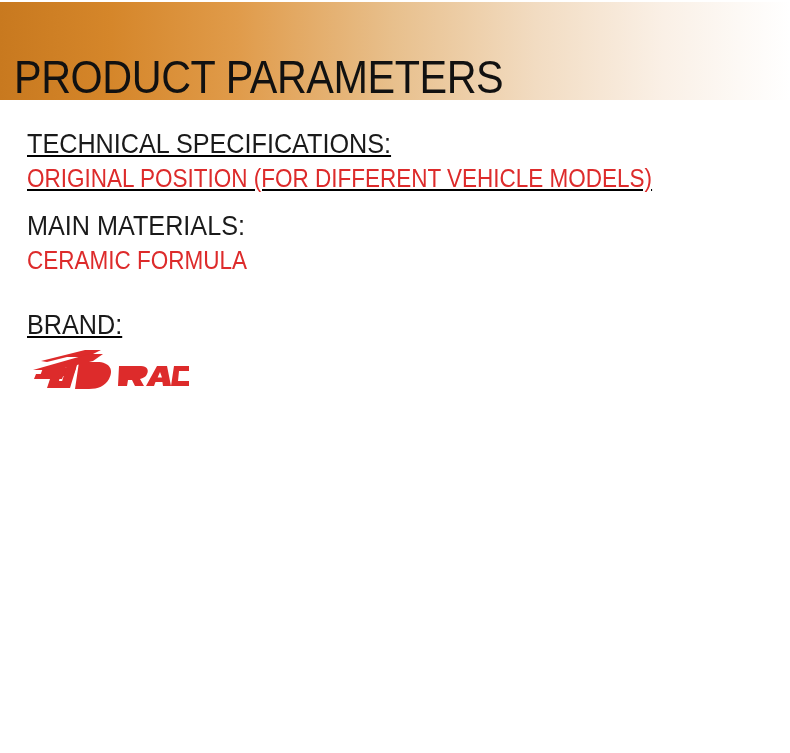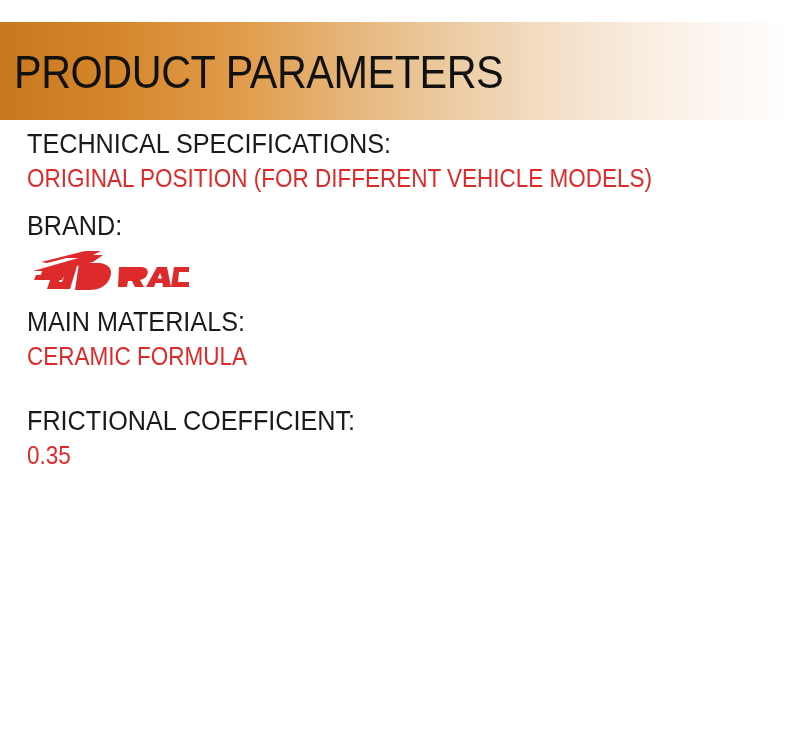--- a/index.html
+++ b/index.html
@@ -18,34 +18,34 @@
     position: relative;
     width: 790px;
     height: 753px;
     background: #ffffff;
   }
 
   
   .banner {
     position: absolute;
     left: 0;
-    top: 22px;
+    top: 2px;
     width: 790px;
     height: 98px;
     background: linear-gradient(
         to right,
         #c8791f 0%,
         #d5862a 14%,
         #e09b4a 30%,
         #e8c08d 50%,
         #f2dcc2 68%,
         #faf0e6 84%,
         #ffffff 100%);
     display: flex;
-    align-items: center;
+    align-items: flex-end;
   }
 
   .banner-title {
     margin-left: 14px;
     font-family: "Liberation Sans Narrow", "Liberation Sans", sans-serif;
     font-size: 47px;
     line-height: 1;
     font-weight: 400;
     letter-spacing: -0.5px;
     color: #111111;
@@ -60,20 +60,21 @@
     left: 27px;
     top: 126px;
     width: 740px;
   }
 
   .spec-group {
     margin-bottom: 17px;
   }
   .spec-group.tight {
     margin-bottom: 13px;
+    text-decoration: underline;
   }
   .spec-group.wide {
     margin-bottom: 30px;
   }
   .spec-group:last-child {
     margin-bottom: 0;
   }
 
   .spec-label,
   .spec-value {
@@ -122,20 +123,25 @@
 
   <div class="specs">
 
     <div class="spec-group tight">
       <div class="spec-label">TECHNICAL SPECIFICATIONS:</div>
       <div class="spec-value">ORIGINAL POSITION (FOR DIFFERENT VEHICLE MODELS)</div>
     </div>
 
 
 
+    <div class="spec-group wide">
+      <div class="spec-label">MAIN MATERIALS:</div>
+      <div class="spec-value">CERAMIC FORMULA</div>
+    </div>
+
     <div class="spec-group tight">
       <div class="spec-label">BRAND:</div>
       <svg class="brand-logo" width="162" height="42" viewBox="0 0 162 42" xmlns="http://www.w3.org/2000/svg" role="img">
         <title>FD RACING</title>
         <g fill="#dd2b2b">
 
           <path d="M14 13 L58 2 L74 2 L60 9 L34 9 L56 5 L20 14 Z"></path>
           <path d="M6 22 L62 6 L76 6 L66 13 L30 22 Z"></path>
 
           <path d="M16 20 L49 20 L46 28 L33 28 L32 33 L43 33 L41 40 L20 40 L24 28 L13 28 Z"></path>
@@ -158,25 +164,16 @@
 
           <path d="M168 18 L177 18 L174 38 L165 38 Z" transform="translate(-1,0)"></path>
 
           <path d="M181 18 L189 18 L194 28 L196 18 L204 18 L201 38 L193 38 L188 28 L186 38 L178 38 Z" transform="translate(-1,0)"></path>
 
           <path d="M209 18 L228 18 L227 23 L215 23 L214 33 L220 33 L220.6 30 L217 30 L217.6 26 L228 26 L226 38 L206 38 Z" transform="translate(-1,0)"></path>
         </g>
       </svg>
     </div>
 
-    <div class="spec-group wide">
-      <div class="spec-label">MAIN MATERIALS:</div>
-      <div class="spec-value">CERAMIC FORMULA</div>
-    </div>
 
-
-    <div class="spec-group tight">
-      <div class="spec-label">FRICTIONAL COEFFICIENT:</div>
-      <div class="spec-value">0.35</div>
-    </div>
 
   </div>
 </div>
 
 </body></html>

